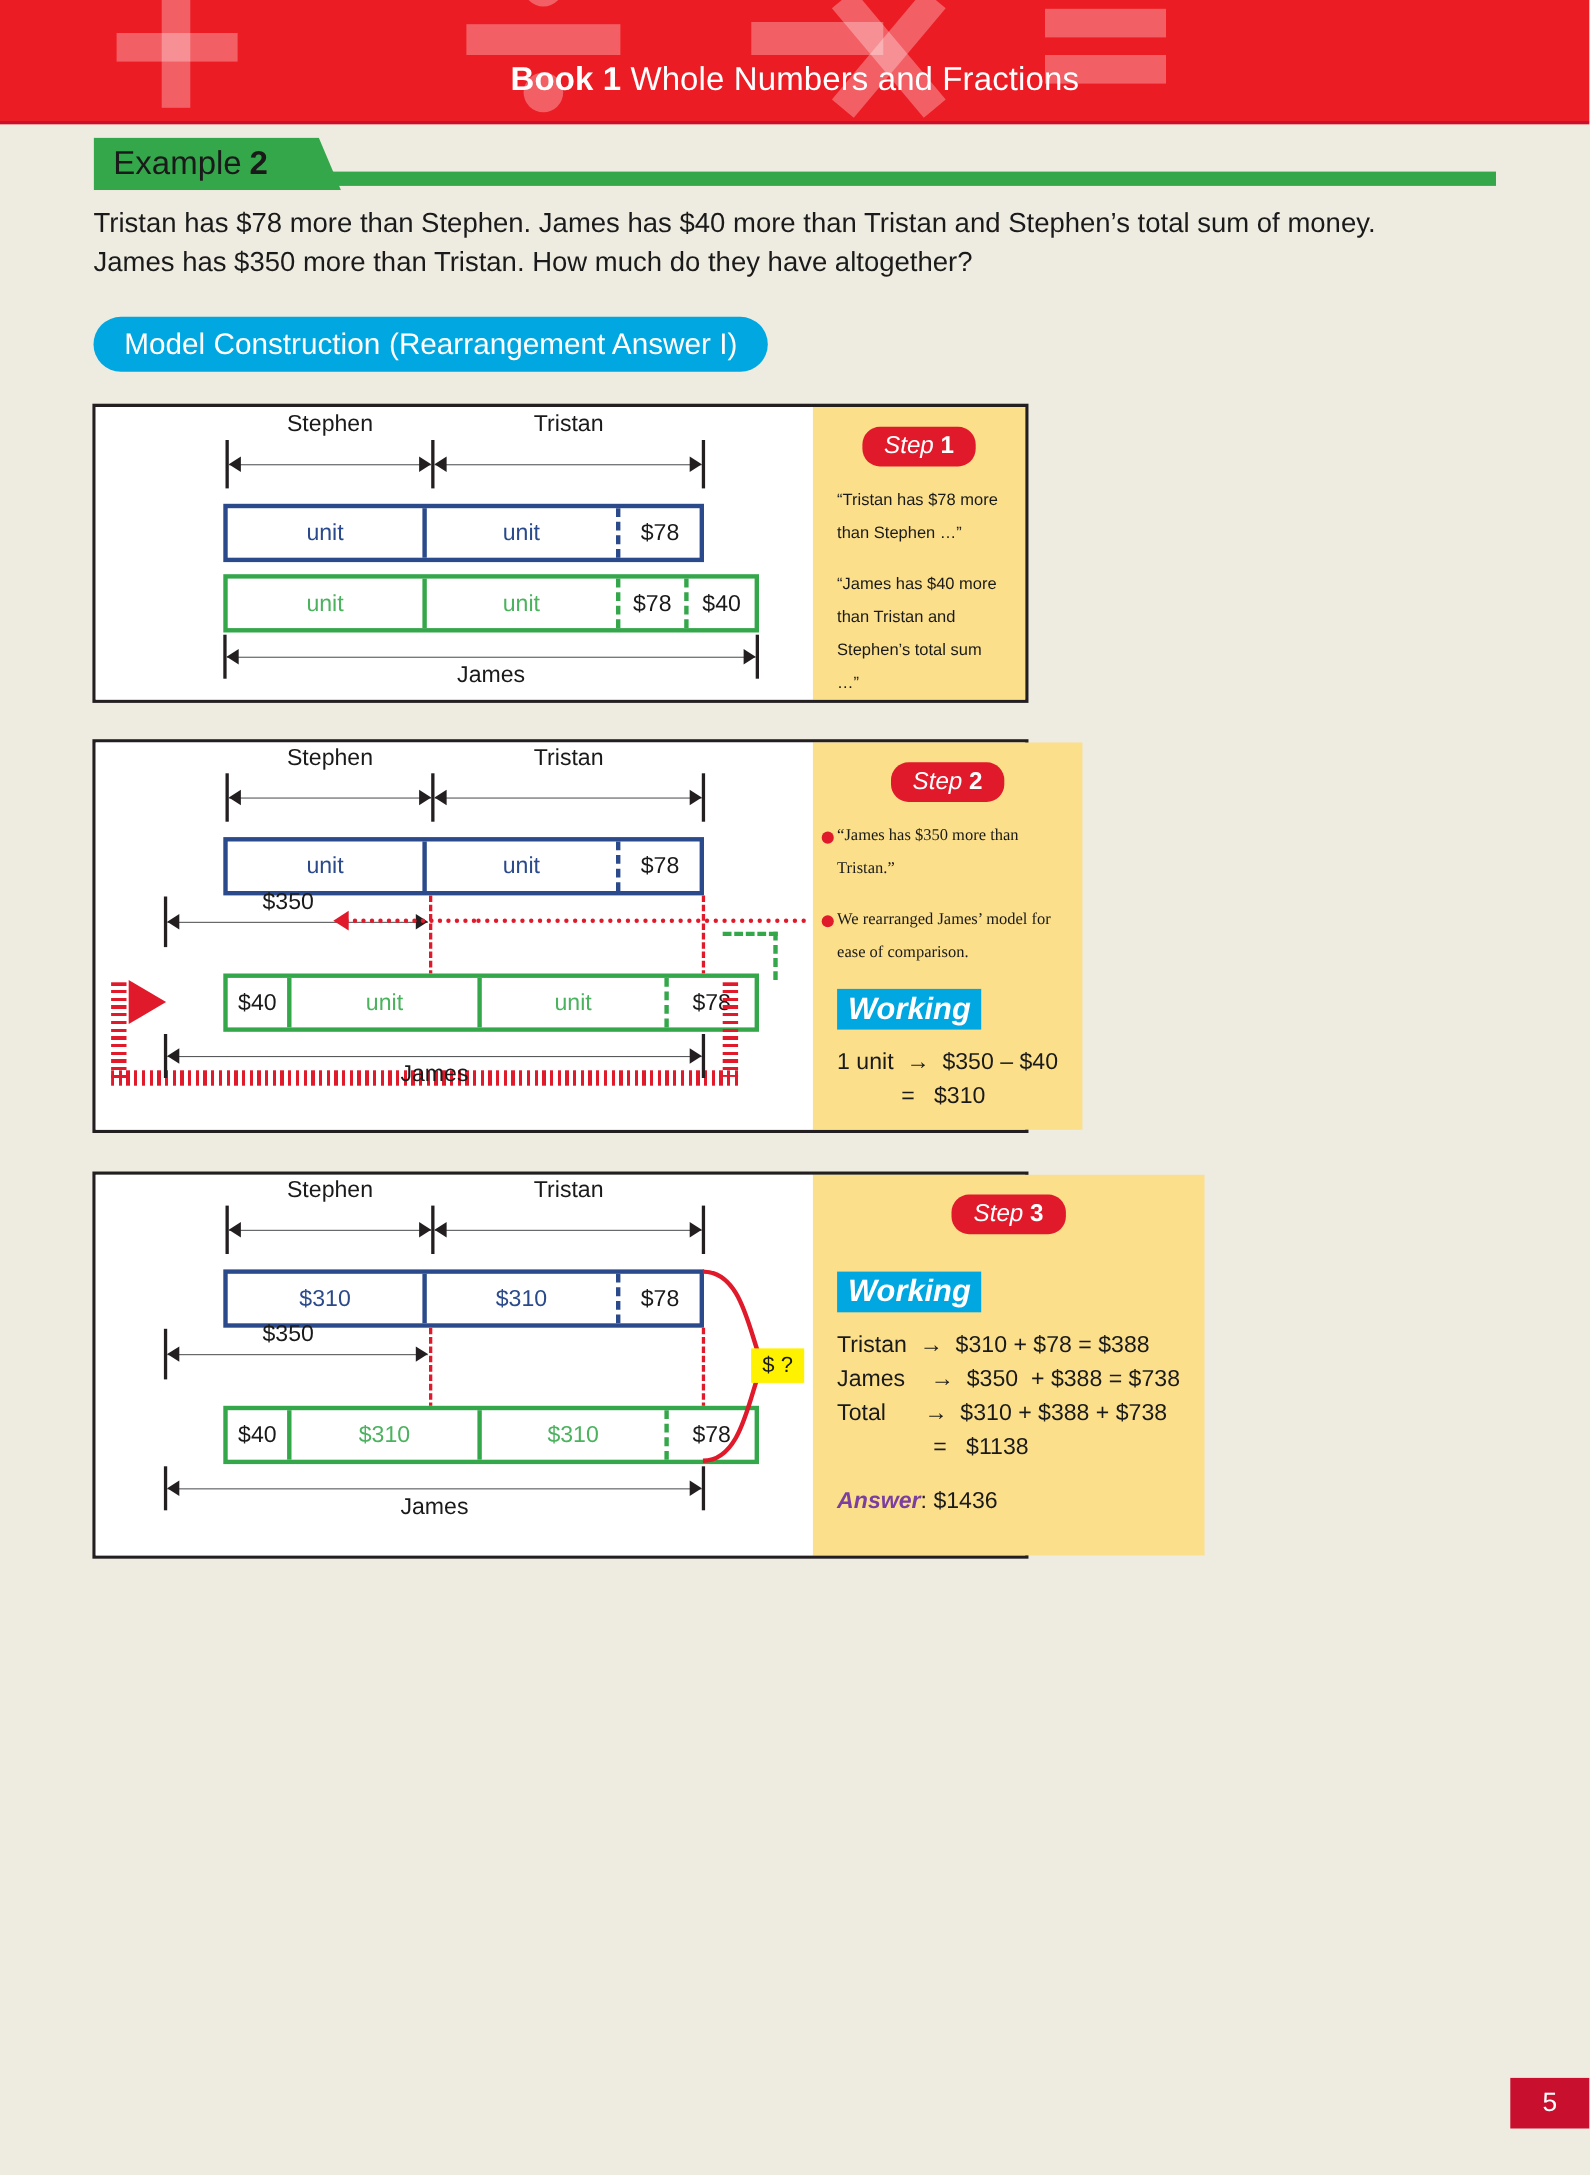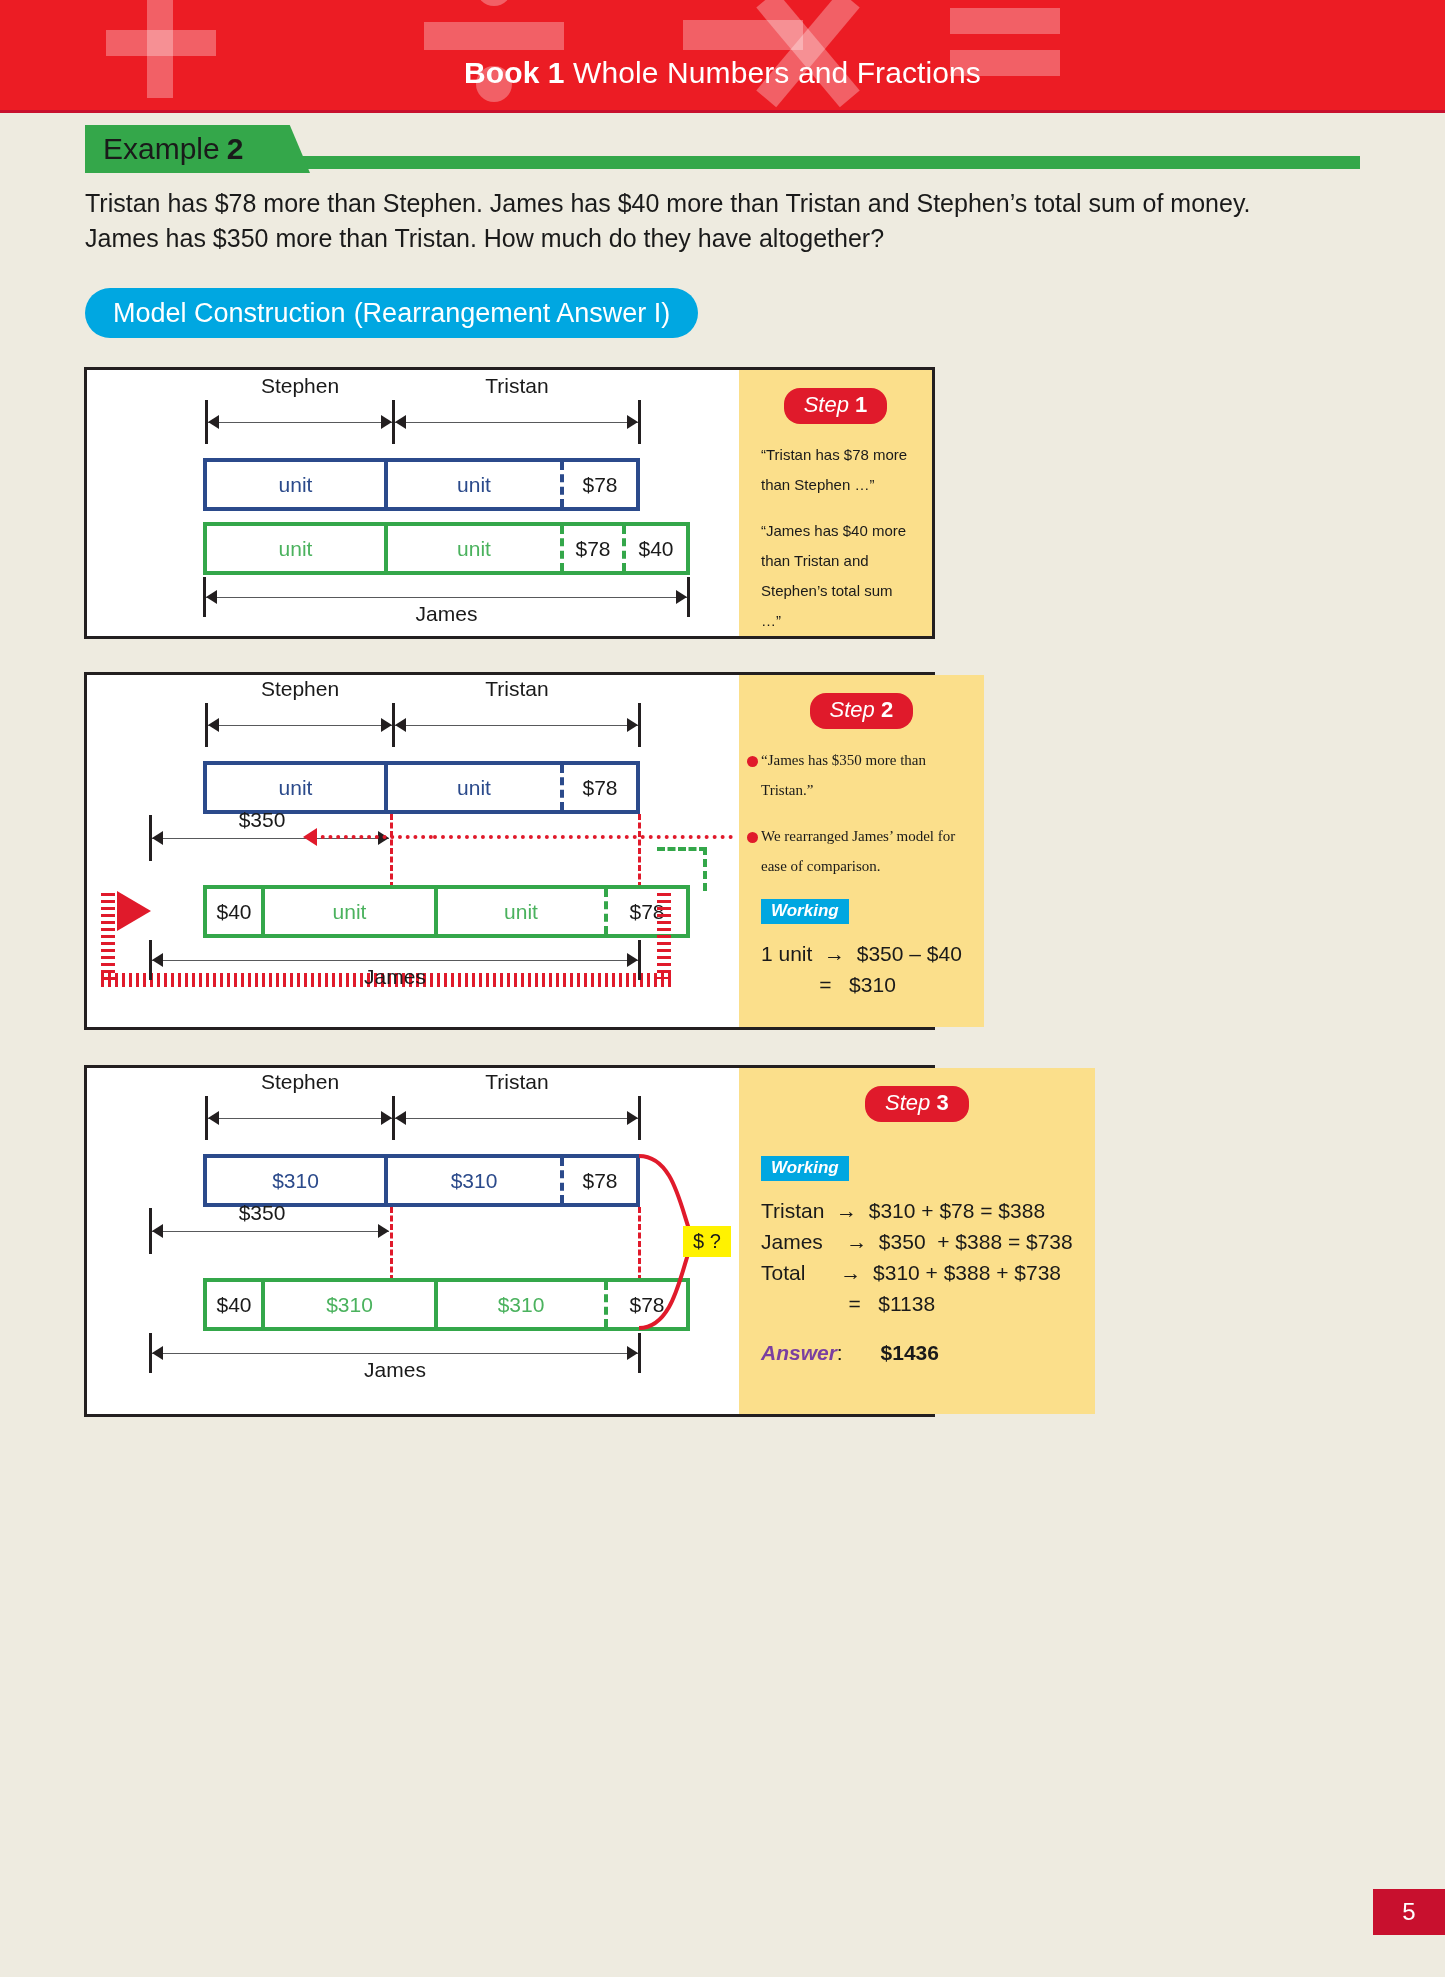--- a/index.html
+++ b/index.html
@@ -80,27 +80,27 @@
   .step-badge b { font-style:normal; font-weight:bold; }
   .badge-row { text-align:center; margin-bottom:8px;}
   .note-text { font-size:15px; line-height:30px; color:#1a1a1a; margin:16px 0 0; }
   .note-text.bul { position:relative;font-family:Liberation Serif, serif; }
   .bullet-dot {
     position:absolute; left:-14px; top:11px; width:11px; height:11px;
     border-radius:50%; background:#e01a2b;
   }
   .working-tag {
     display:inline-block; background:#00a7e1; color:#ffffff;
-    font-size:17px; font-style:italic; font-weight:bold;
+    font-size:28px; font-style:italic; font-weight:bold;
     padding:2px 10px 3px; margin-top:18px;
   }
   .calc { font-size:21px; line-height:31px; color:#1a1a1a; margin-top:14px; white-space:pre; }
   .answer { font-size:21px; margin-top:22px; color:#1a1a1a; }
   .answer i { color:#7b3fa0; font-weight:bold; font-style:italic; }
-  .answer b { font-weight:bold;margin-left:32px; }
+  .answer b { font-weight:normal; }
 
   
   .bar {
     position:absolute; display:flex; align-items:stretch;
     background:#ffffff;
   }
   .bar.blue { border:4px solid #2b4a8b; }
   .bar.green{ border:4px solid #34a74a; }
   .seg { display:flex; align-items:center; justify-content:center;
          font-size:21px; position:relative; }

